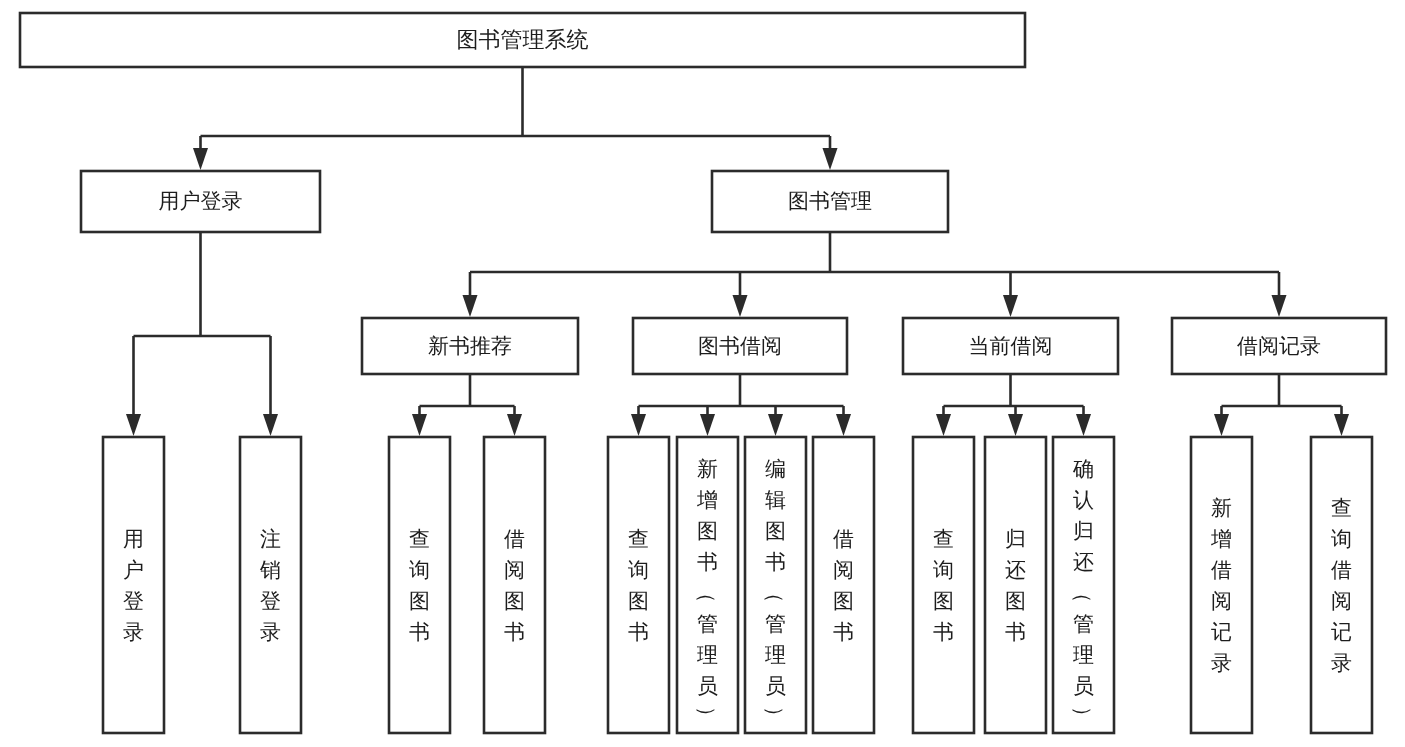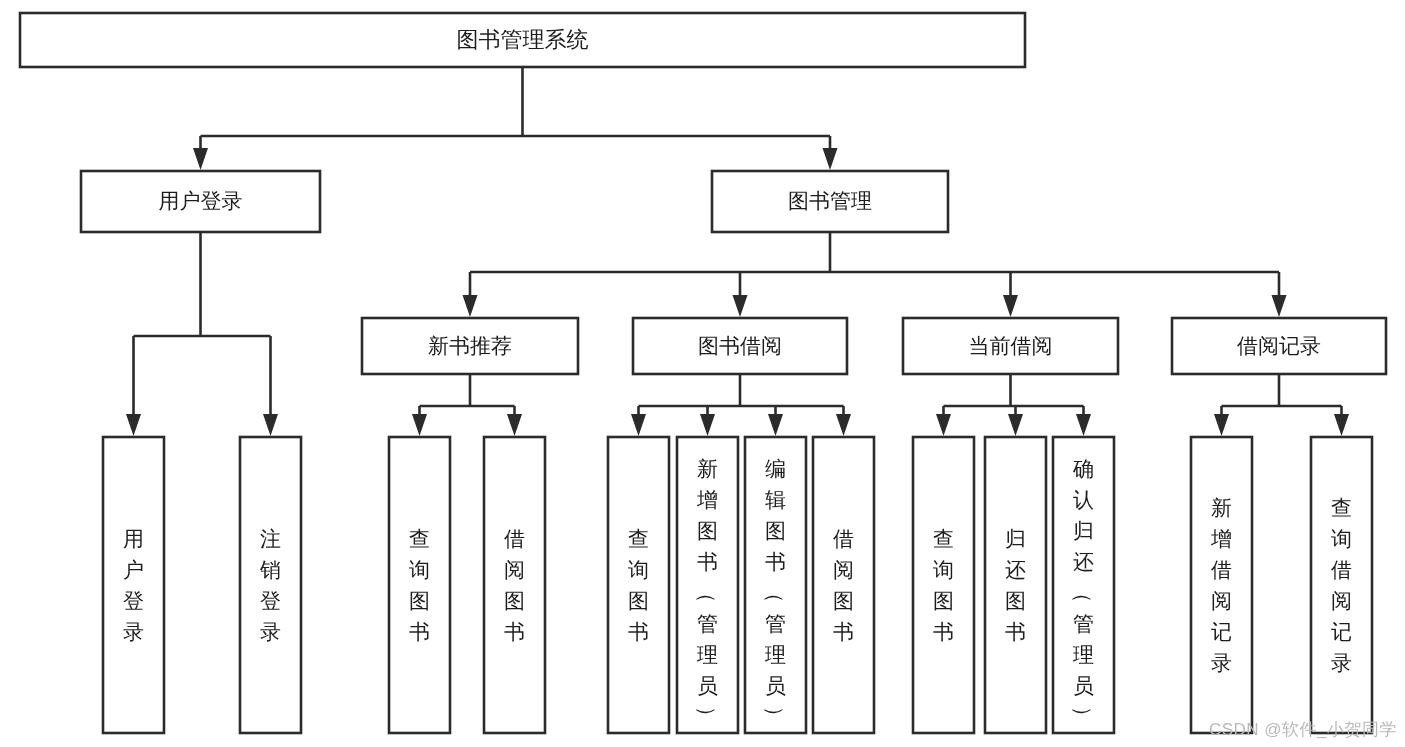--- a/index.html
+++ b/index.html
@@ -297,14 +297,13 @@
           <text x="1341.5" y="507.5" class="node-label-v">查</text>
           <text x="1341.5" y="538.5" class="node-label-v">询</text>
           <text x="1341.5" y="569.5" class="node-label-v">借</text>
           <text x="1341.5" y="600.5" class="node-label-v">阅</text>
           <text x="1341.5" y="631.5" class="node-label-v">记</text>
           <text x="1341.5" y="662.5" class="node-label-v">录</text>
           <title>查询借阅记录</title>
         </g>
       </g>
   </svg>
-  <div class="watermark">CSDN @软件_小贺同学</div>
 </div>
 
 </body></html>

